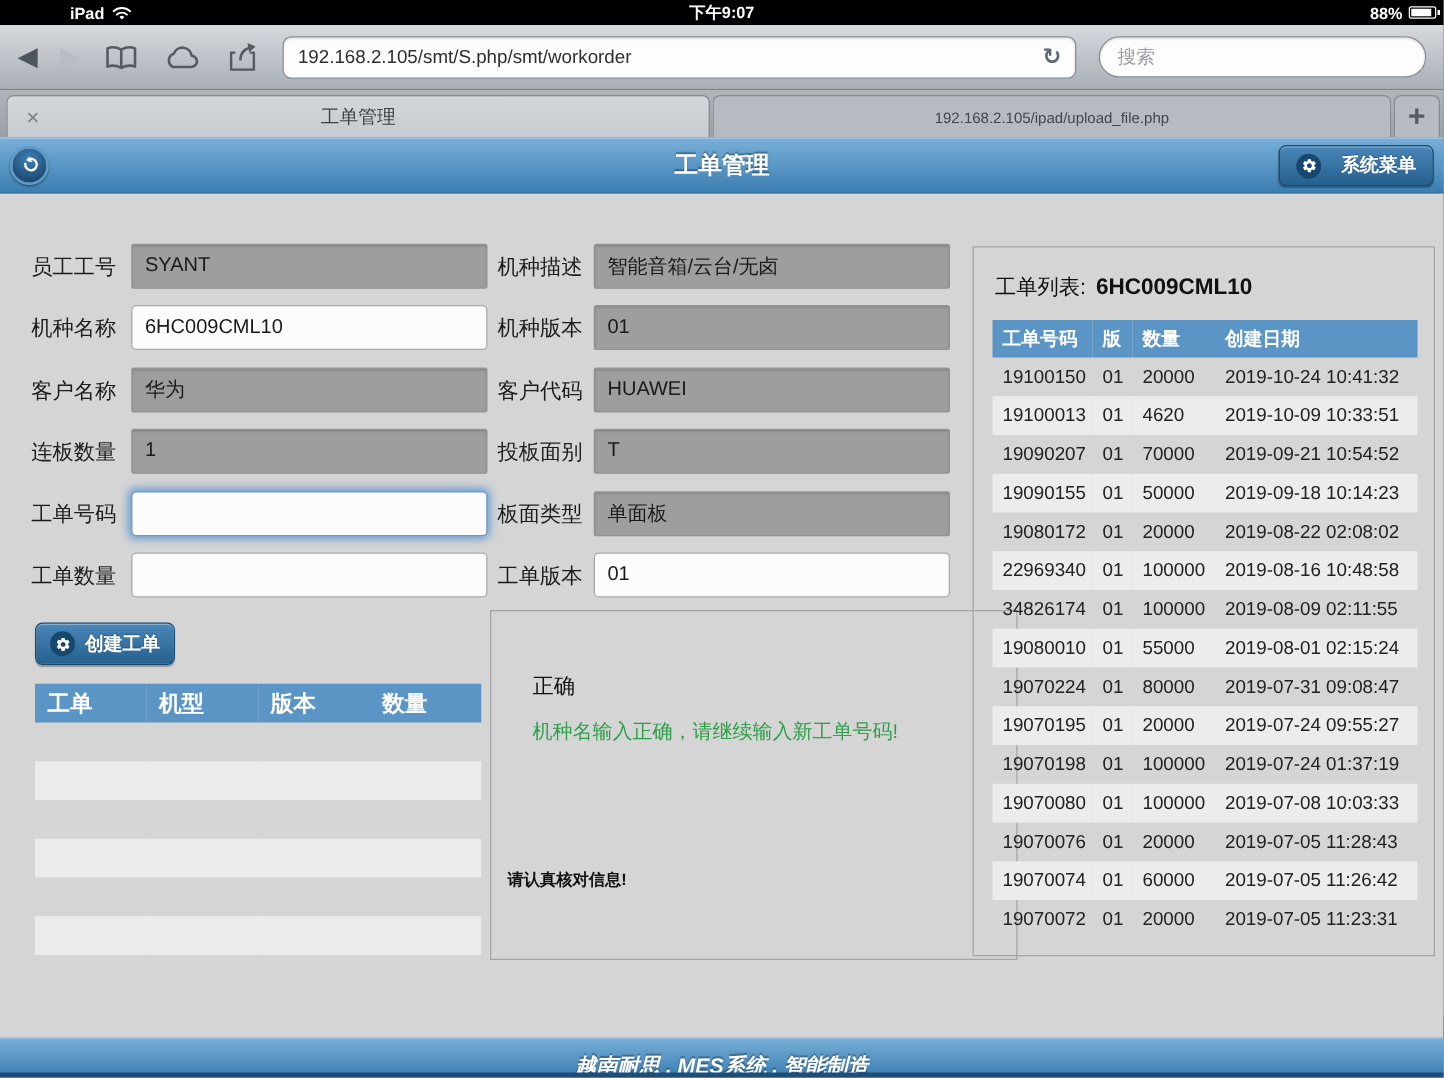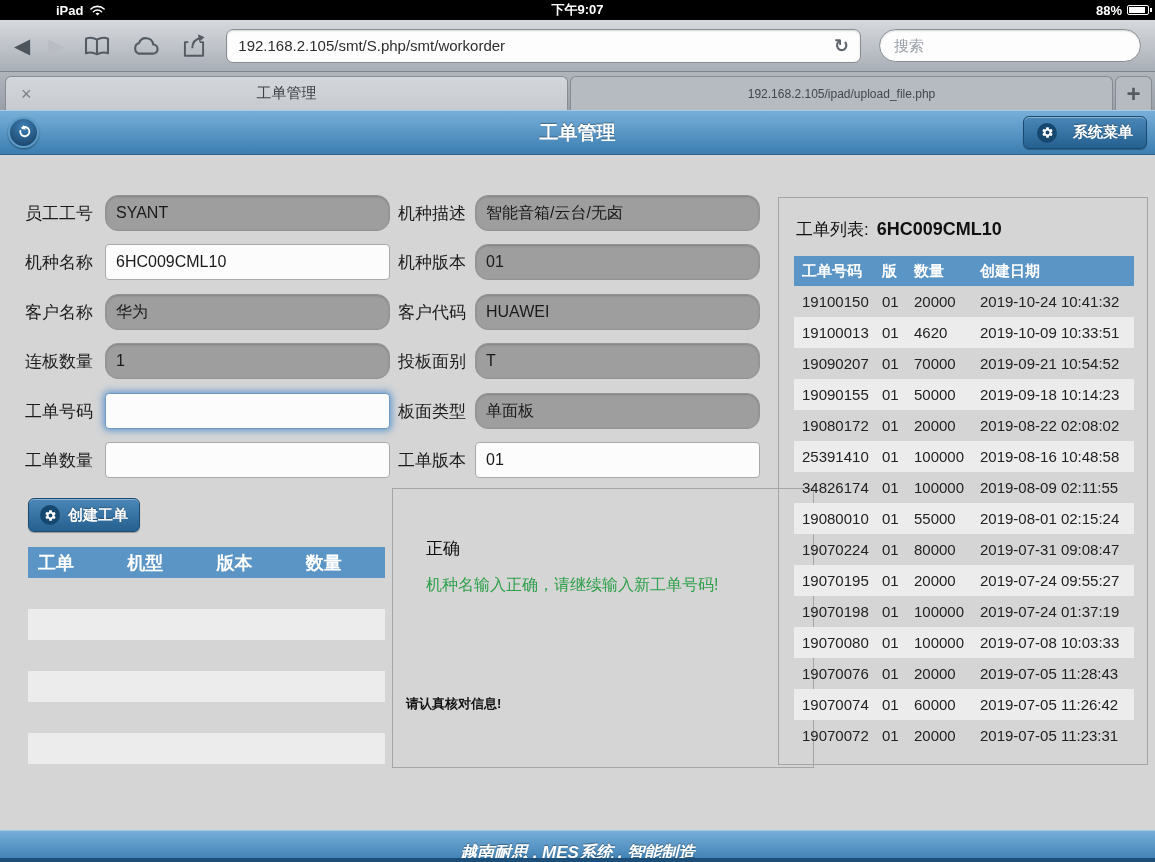--- a/index.html
+++ b/index.html
@@ -82,21 +82,21 @@
 
   
   .content { position:absolute; top:155px; left:0; right:0; bottom:50px; background:#d5d5d5; }
 
   .field { position:absolute; display:flex; align-items:center; height:36px; }
   .field .lbl { font-size:17px; color:#1c1c1c; }
   .left-col  { left:25px; }  .left-col .lbl  { width:80px; }
   .right-col { left:398px; } .right-col .lbl { width:77px; }
   .r0{top:40px}.r1{top:89px}.r2{top:139px}.r3{top:188px}.r4{top:238px}.r5{top:287px}
   .inp { width:285px; height:36px; padding:0 10px; font-size:16px; font-family:inherit; color:#1a1a1a; }
-  .inp.gray  { background:#9e9e9e; border:1px solid #939393; border-radius:13px;
+  .inp.gray  { background:#9e9e9e; border:1px solid #939393; border-radius:2px;
                box-shadow:inset 0 1px 2px rgba(0,0,0,.18); }
   .inp.white { background:#fcfcfc; border:1px solid #a9a9a9; border-radius:4px; }
   .inp.focused { border-color:#6f99c0; box-shadow:0 0 7px 2px rgba(86,146,208,.85); }
 
   .create-btn { position:absolute; left:28px; top:343px; width:112px; height:34px; }
 
   table { border-collapse:collapse; table-layout:fixed; }
   .pending-table { position:absolute; left:28px; top:392px; width:357px; }
   .pending-table th { background:#5b95c5; color:#fff; font-size:18px; font-weight:bold;
     text-align:left; height:31px; padding-left:10px; }
@@ -365,21 +365,21 @@
     <td>50000</td>
     <td>2019-09-18 10:14:23</td>
   </tr>
             <tr>
     <td>19080172</td>
     <td>01</td>
     <td>20000</td>
     <td>2019-08-22 02:08:02</td>
   </tr>
             <tr>
-    <td>25391410</td>
+    <td>22969340</td>
     <td>01</td>
     <td>100000</td>
     <td>2019-08-16 10:48:58</td>
   </tr>
             <tr>
     <td>34826174</td>
     <td>01</td>
     <td>100000</td>
     <td>2019-08-09 02:11:55</td>
   </tr>

